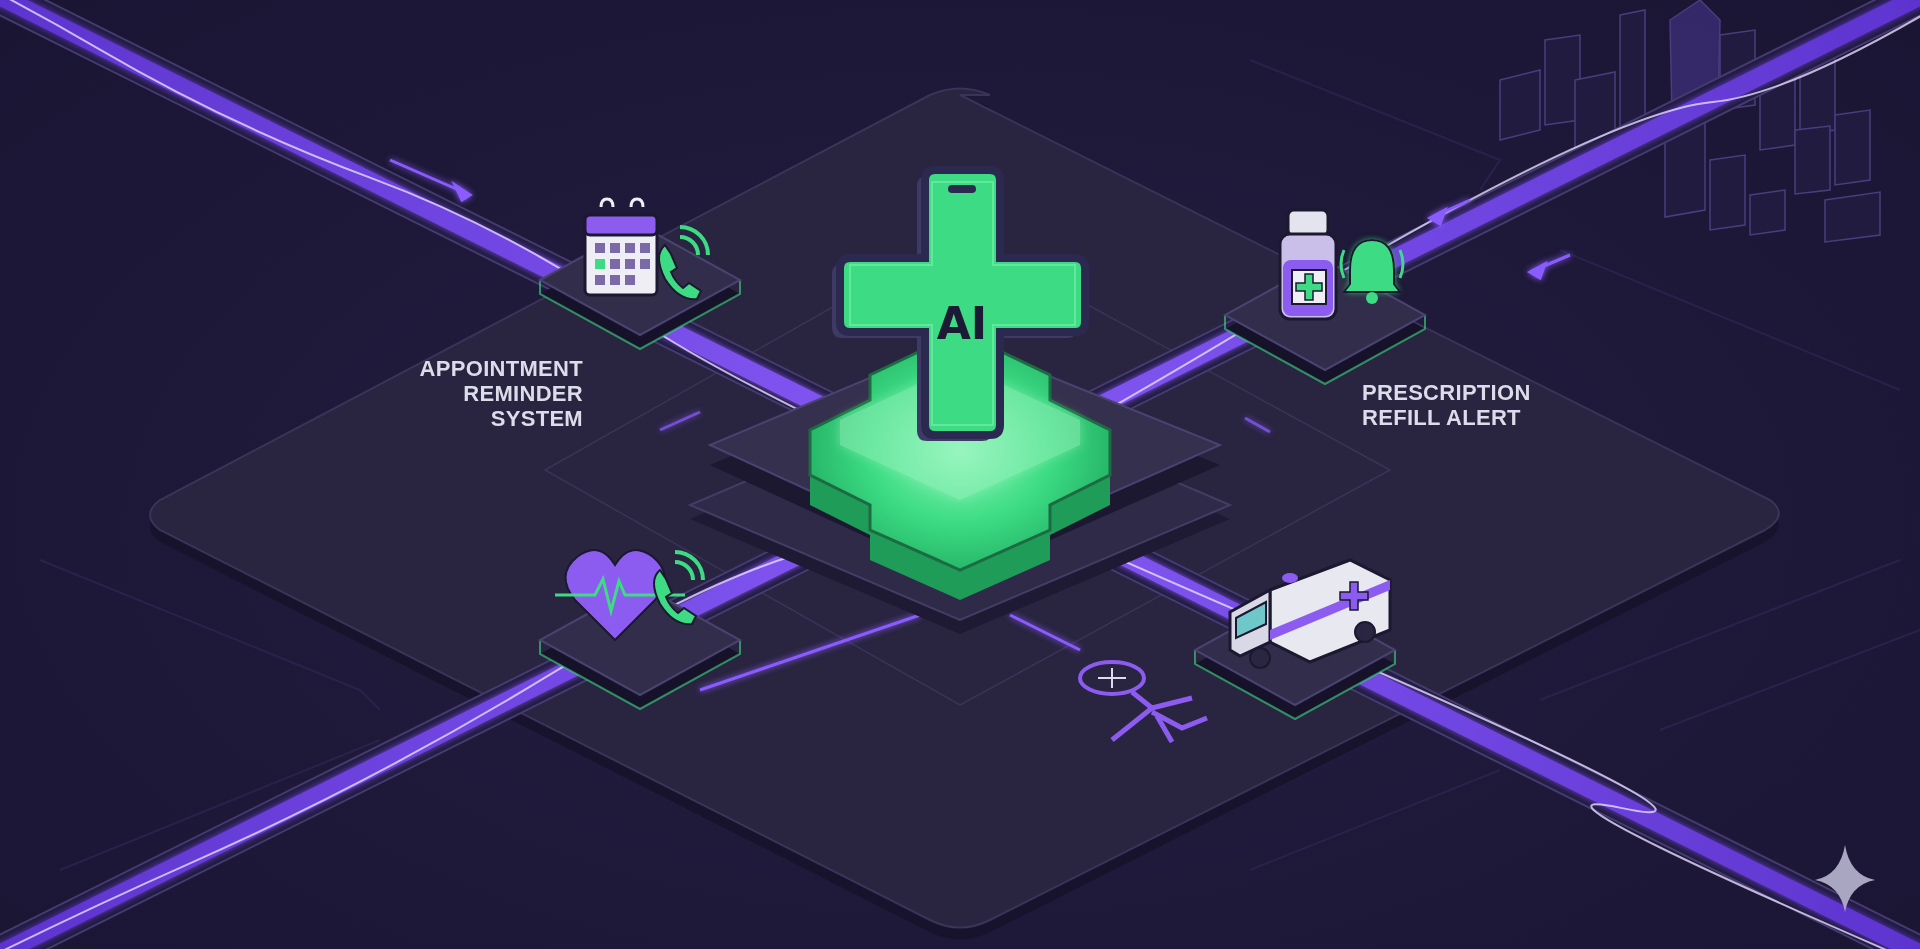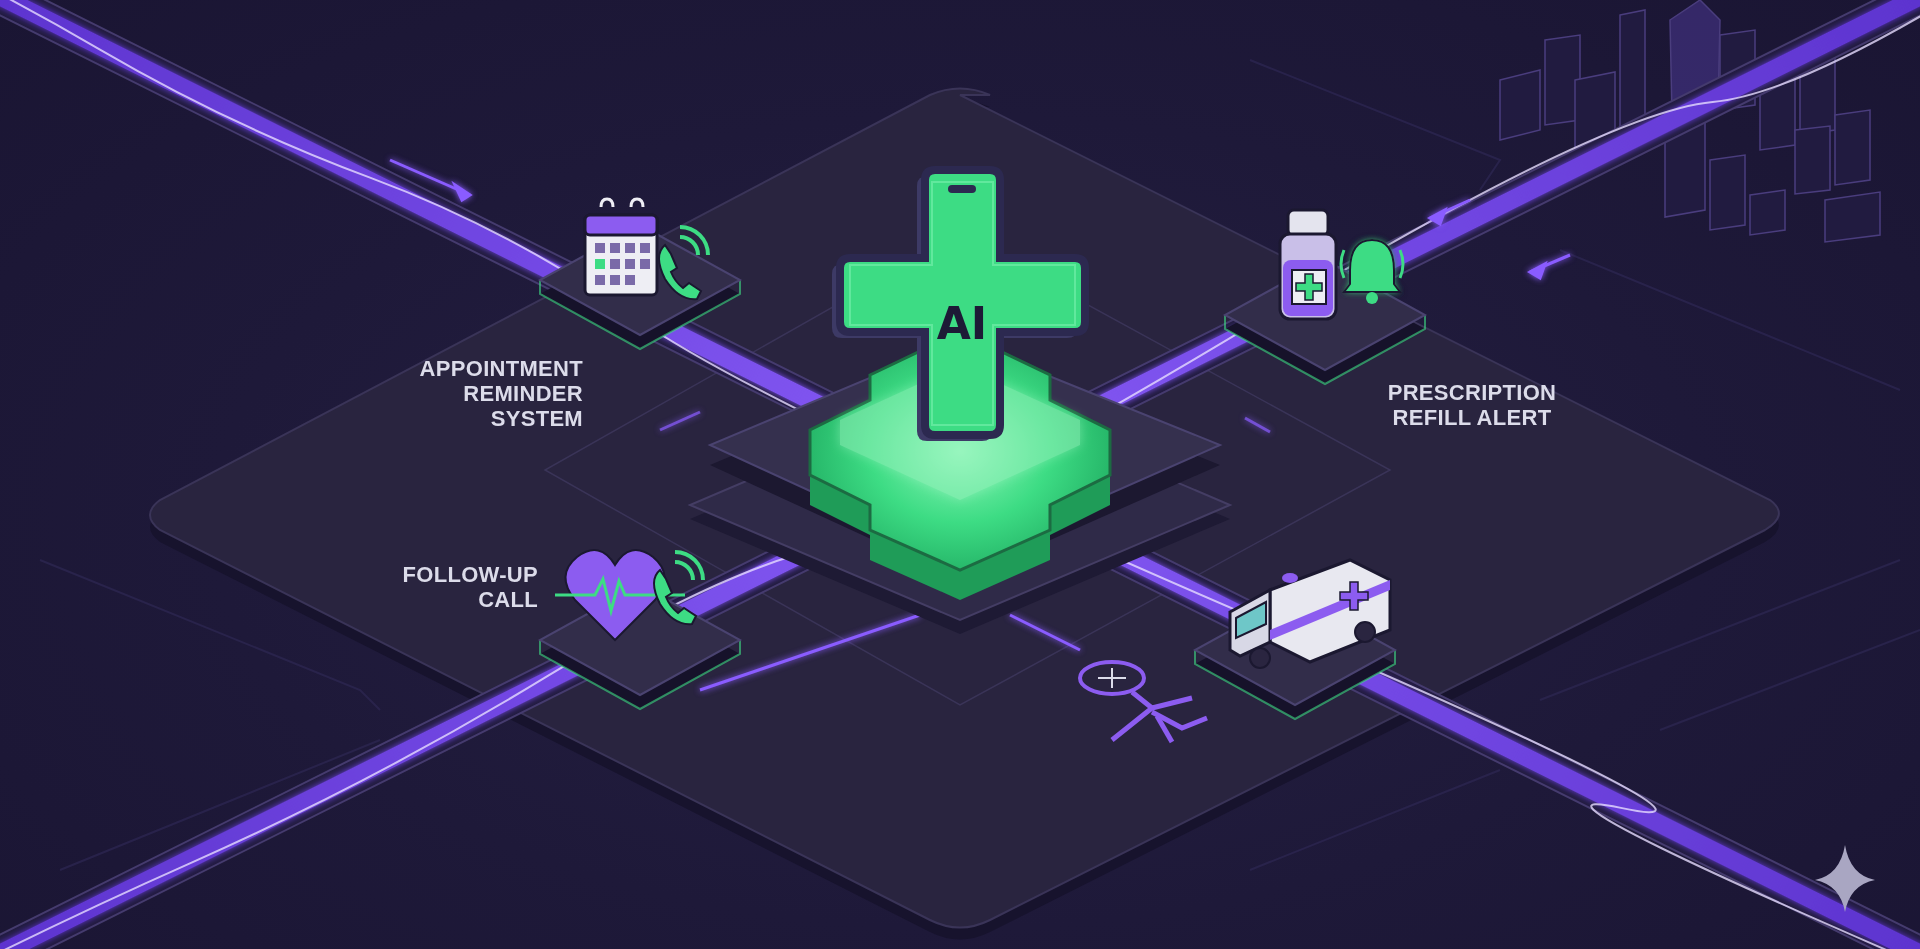--- a/index.html
+++ b/index.html
@@ -2,21 +2,21 @@
 <html><head>
 <meta charset="utf-8">
 <style>
   html, body { margin:0; padding:0; }
   body { width:1920px; height:949px; overflow:hidden; background:#1d1838; font-family:"Liberation Sans", sans-serif; }
   .stage { position:relative; width:1920px; height:949px; overflow:hidden; background:radial-gradient(ellipse at 50% 55%, #252042 0%, #1e1939 55%, #1a1533 100%); }
   svg.scene { position:absolute; left:0; top:0; }
   .label { position:absolute; color:#dcdcea; font-weight:700; font-size:22px; line-height:25px; letter-spacing:0.3px; text-transform:uppercase; }
   .label span { display:block; }
   .label.right { text-align:right; }
-  .label.left { text-align:center; }
+  .label.left { text-align:left; }
 </style>
 </head>
 <body>
 
 <div class="stage">
 <svg class="scene" width="1920" height="949" viewBox="0 0 1920 949">
   <defs>
     <linearGradient id="beam" x1="0" y1="0" x2="1" y2="0">
       <stop offset="0" stop-color="#5a2fd0"></stop>
       <stop offset="0.5" stop-color="#8a5cff"></stop>
@@ -219,19 +219,15 @@
 
 <div class="label right" style="left:383px; top:356px; width:200px;">
   <span>APPOINTMENT</span>
   <span>REMINDER</span>
   <span>SYSTEM</span>
 </div>
 <div class="label left" style="left:1362px; top:380px; width:220px;">
   <span>PRESCRIPTION</span>
   <span>REFILL ALERT</span>
 </div>
-<div class="label right" style="left:360px; top:562px; width:178px;">
-  <span>FOLLOW-UP</span>
-  <span>CALL</span>
-</div>
 
 <div style="position:absolute; left:922px; top:272px; width:80px; text-align:center; font-family:'DejaVu Sans', sans-serif; font-weight:700; font-size:44px; color:#1d1a36;margin-top:26px;">AI</div>
 </div>
 
 </body></html>

